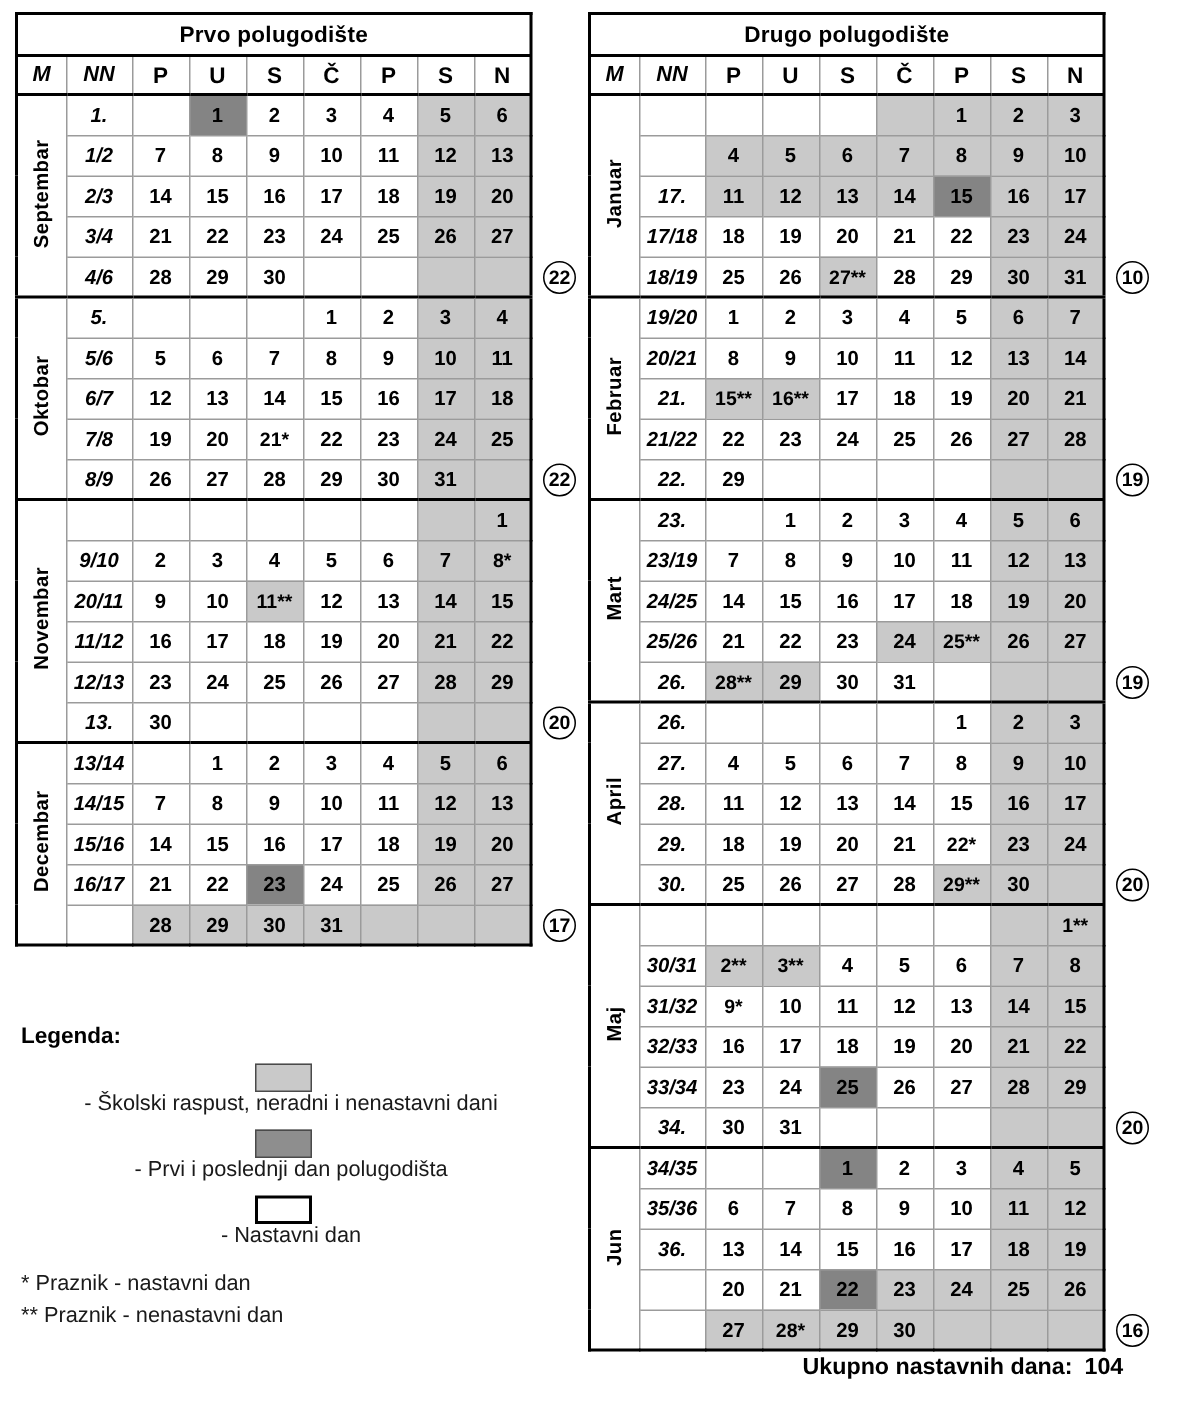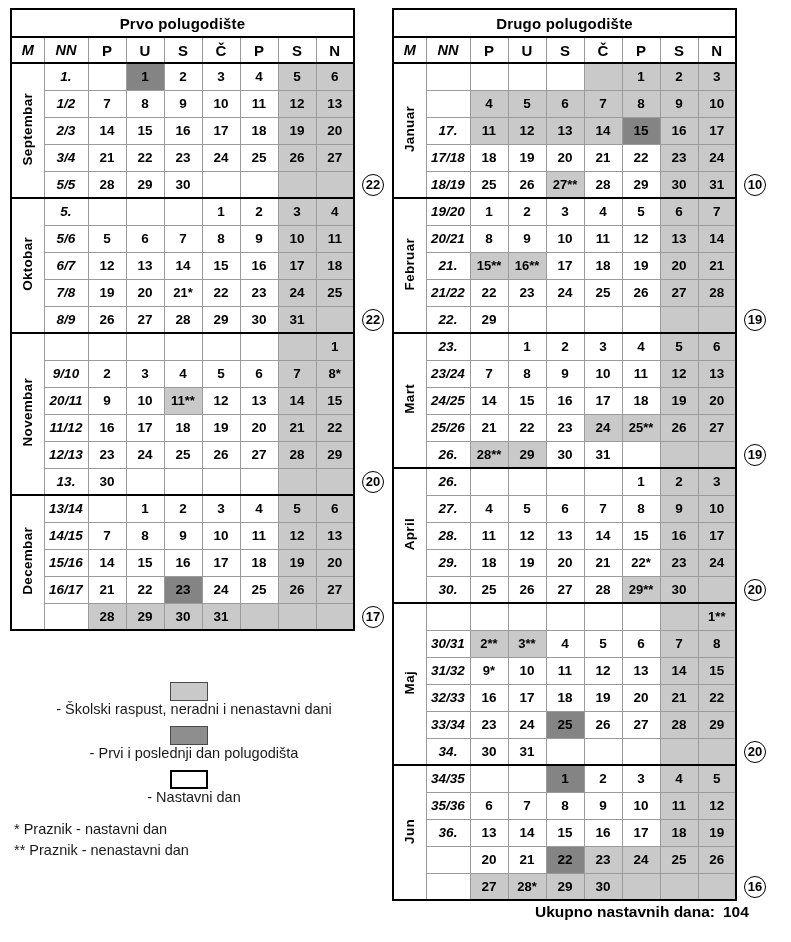--- a/index.html
+++ b/index.html
@@ -216,21 +216,21 @@
             <td class="nn">3/4</td>
             <td class="day">21</td>
             <td class="day">22</td>
             <td class="day">23</td>
             <td class="day">24</td>
             <td class="day">25</td>
             <td class="day bg-holiday">26</td>
             <td class="day bg-holiday">27</td>
           </tr>
           <tr class="">
-            <td class="nn">5/5</td>
+            <td class="nn">4/6</td>
             <td class="day">28</td>
             <td class="day">29</td>
             <td class="day">30</td>
             <td class="day"></td>
             <td class="day"></td>
             <td class="day bg-holiday"></td>
             <td class="day bg-holiday"></td>
           </tr>
           <tr class="month-start">
             <td class="monthname" rowspan="5"><span class="vert">Oktobar</span></td>
@@ -533,21 +533,21 @@
             <td class="nn">23.</td>
             <td class="day"></td>
             <td class="day">1</td>
             <td class="day">2</td>
             <td class="day">3</td>
             <td class="day">4</td>
             <td class="day bg-holiday">5</td>
             <td class="day bg-holiday">6</td>
           </tr>
           <tr class="">
-            <td class="nn">23/24</td>
+            <td class="nn">23/19</td>
             <td class="day">7</td>
             <td class="day">8</td>
             <td class="day">9</td>
             <td class="day">10</td>
             <td class="day">11</td>
             <td class="day bg-holiday">12</td>
             <td class="day bg-holiday">13</td>
           </tr>
           <tr class="">
             <td class="nn">24/25</td>
@@ -744,20 +744,21 @@
           </tr>
         </tbody>
       </table>
     </div>
 
   <div class="total" id="total-right">
     <span>Ukupno nastavnih dana:</span><span class="num">104</span>
   </div>
 
   <div id="legend">
+    <div class="legend-title">Legenda:</div>
     <div id="legend-items">
         <div class="legend-row">
           <div class="swatch light"></div>
           <div class="legend-text">- Školski raspust, neradni i nenastavni dani</div>
         </div>
         <div class="legend-row">
           <div class="swatch dark"></div>
           <div class="legend-text">- Prvi i poslednji dan polugodišta</div>
         </div>
         <div class="legend-row">

